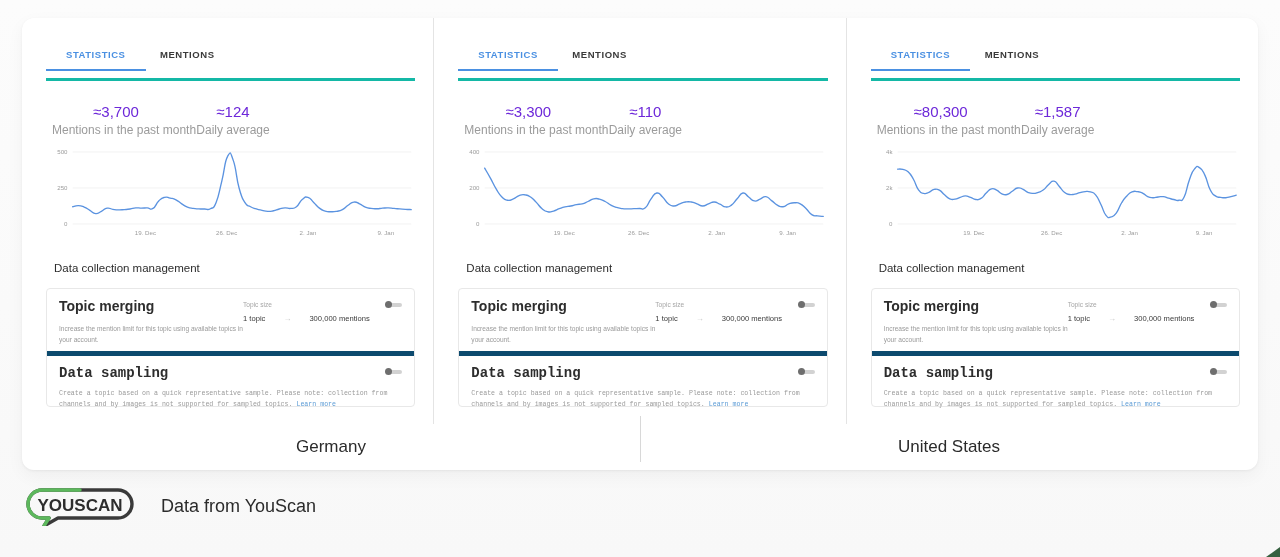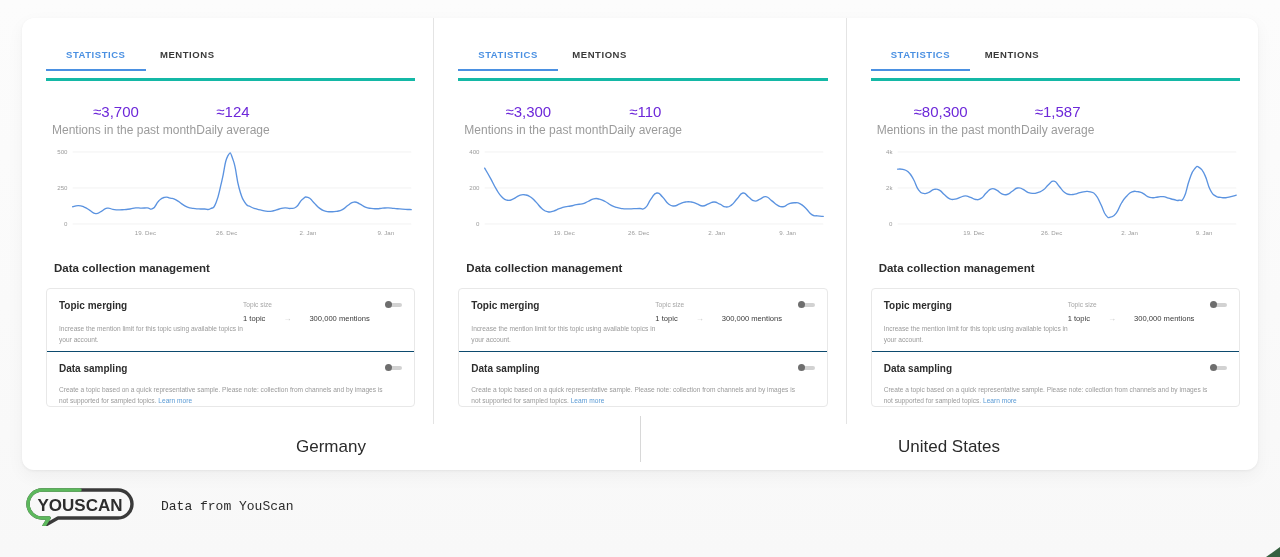--- a/index.html
+++ b/index.html
@@ -155,45 +155,45 @@
     overflow: visible;
   }
 
   
   .dcm-title {
     position: absolute;
     top: 244px;
     left: 8px;
     font-size: 11.5px;
     color: #2d2d2d;
-    font-weight: bold;
   }
   .dcm-box {
     position: absolute;
     top: 270px;
     left: 0;
     right: 0;
     border: 1px solid #e8e8e8;
     border-radius: 4px;
     background: #fff;
     box-sizing: border-box;
   }
   .dcm-row {
     position: relative;
     padding: 11px 14px 12px 12px;
     box-sizing: border-box;
   }
   .dcm-row + .dcm-row {
-    border-top: 1px solid #0c4a6e;
+    border-top: 5px solid #0c4a6e;
+    font-family: Liberation Mono, monospace;
   }
   .dcm-row-1 { height: 62px; }
   .dcm-row-2 { height: 55px; }
 
   .dcm-head {
-    font-size: 10px;
+    font-size: 14px;
     font-weight: 700;
     color: #2d2d2d;
     line-height: 12px;
   }
   .dcm-desc {
     font-size: 6.6px;
     color: #9a9a9a;
     line-height: 11px;
     margin-top: 11px;
     max-width: 195px;
@@ -294,23 +294,22 @@
   .footer {
     position: absolute;
     left: 24px;
     top: 486px;
     display: flex;
     align-items: center;
     gap: 25px;
   }
   .logo-svg { display: block; }
   .footer-text {
-    font-size: 13px;
+    font-size: 18px;
     color: #2b2b2b;
-    font-family: Liberation Mono, monospace;
   }
 </style>
 </head>
 <body>
 
 <div class="page-bg"></div>
 
 <div class="main-card">
 
   <div class="panels">

